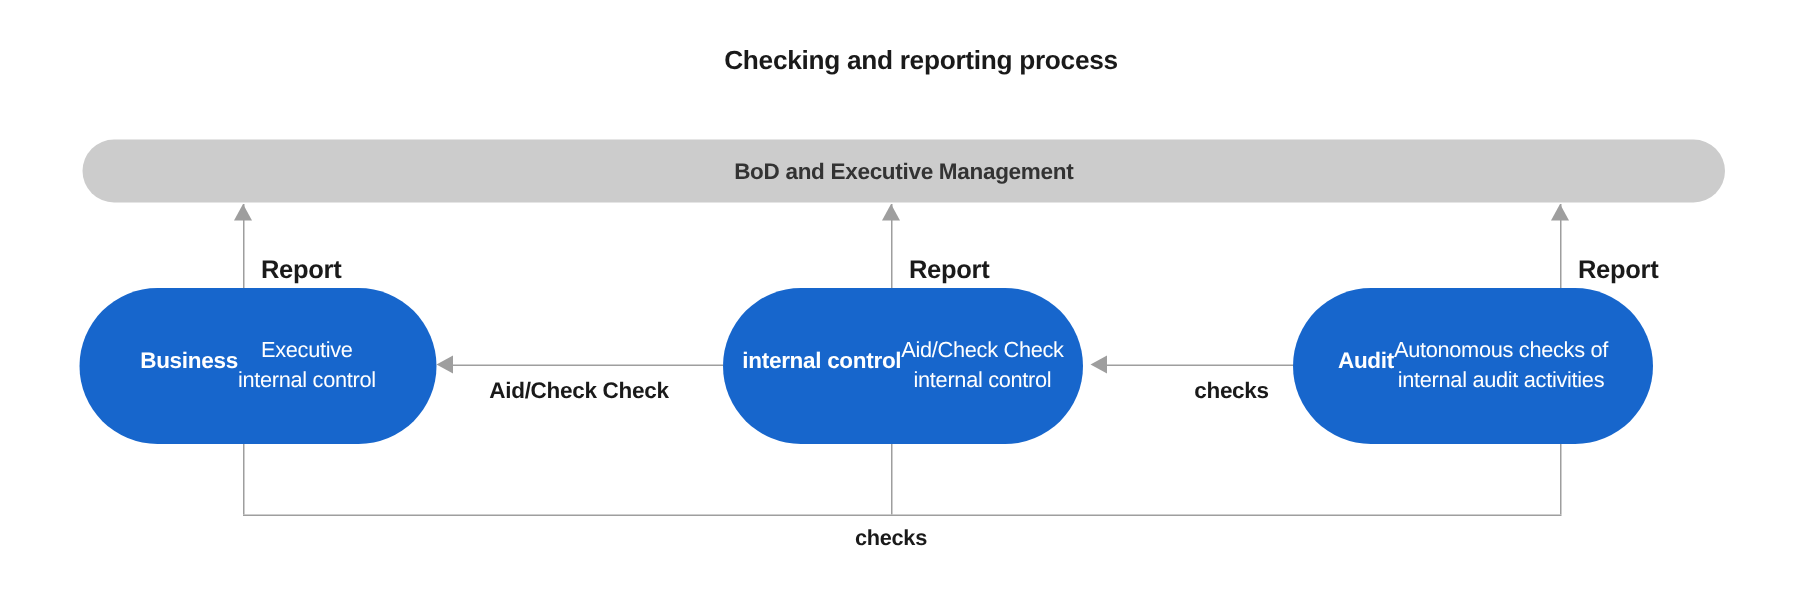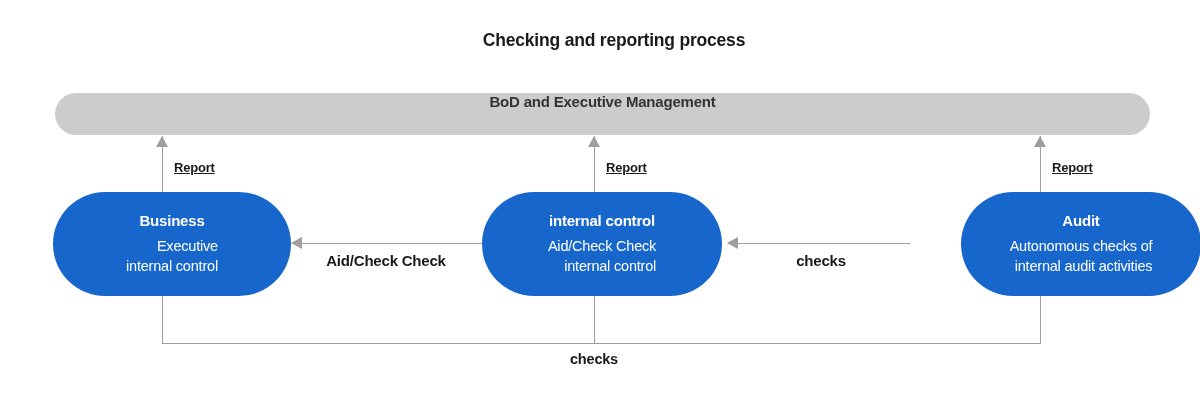--- a/index.html
+++ b/index.html
@@ -16,21 +16,21 @@
     text-align: center;
     font-size: 17.5px; font-weight: 700;
     color: var(--text_dark, #1a1a1a);
     letter-spacing: -0.2px;
   }
   .bod-bar {
     position: absolute; left: 55px; top: 93px;
     width: 1095px; height: 42px;
     background: var(--gray_bar, #cccccc);
     border-radius: 21px;
-    display: flex; align-items: flex-start; justify-content: center;
+    display: flex; align-items: center; justify-content: center;
   }
   .bod-bar .bar-label {
     font-size: 15px; font-weight: 700; color: #333333;
     letter-spacing: -0.2px;
   }
   .line { position: absolute; background: var(--line, #9e9e9e); }
   .v-line { width: 1px; top: 136px; height: 207px; }
   .v1 { left: 162px; }
   .v2 { left: 594px; }
   .v3 { left: 1040px; }
@@ -56,39 +56,39 @@
     top: 237px;
   }
   .al1 { left: 291px; }
   .al2 { left: 727px; }
   .edge-label {
     position: absolute;
     font-weight: 700; color: var(--text_dark, #1a1a1a);
     letter-spacing: -0.2px;
     white-space: nowrap;
   }
-  .report { font-size: 13px; top: 160px; text-decoration: underline; }
+  .report { font-size: 17px; top: 170px; }
   .r1 { left: 174px; }
   .r2 { left: 606px; }
   .r3 { left: 1052px; }
   .aid-check { font-size: 15px; top: 252px; left: 296px; width: 180px; text-align: center; }
   .checks-mid { font-size: 15px; top: 252px; left: 731px; width: 180px; text-align: center; }
   .checks-bottom { font-size: 14.5px; top: 351px; left: 504px; width: 180px; text-align: center; }
   .node {
     position: absolute; top: 192px; height: 104px;
     background: var(--blue, #1766cc);
     border-radius: 52px;
-    display: flex; flex-direction: column;
+    display: flex; flex-direction: row;
     align-items: center; justify-content: center;
     color: var(--node_text, #ffffff);
-    text-align: right;
+    text-align: center;
   }
   .n1 { left: 53px; width: 238px; }
   .n2 { left: 482px; width: 240px; }
-  .n3 { left: 961px; width: 240px; }
+  .n3 { left: 862px; width: 240px; }
   .node-title { font-size: 15px; font-weight: 700; margin-bottom: 7px; letter-spacing: -0.2px; }
   .node-desc { font-size: 14.5px; font-weight: 400; line-height: 20px; white-space: pre-line; letter-spacing: -0.2px; }
 </style>
 </head>
 <body>
 
 <div class="canvas">
 
   <div class="title">Checking and reporting process</div>
 

